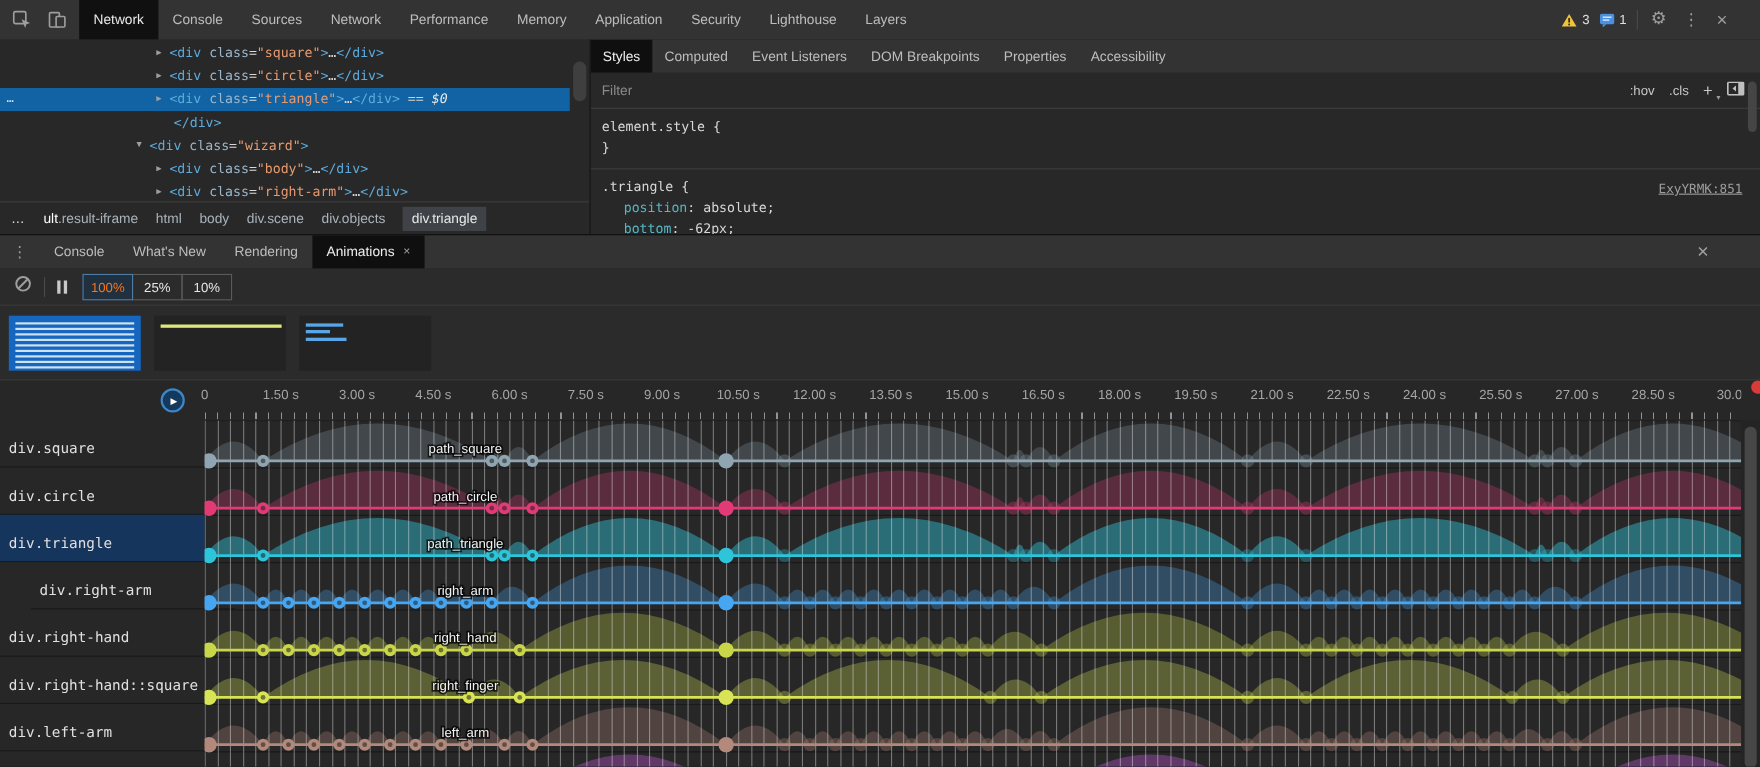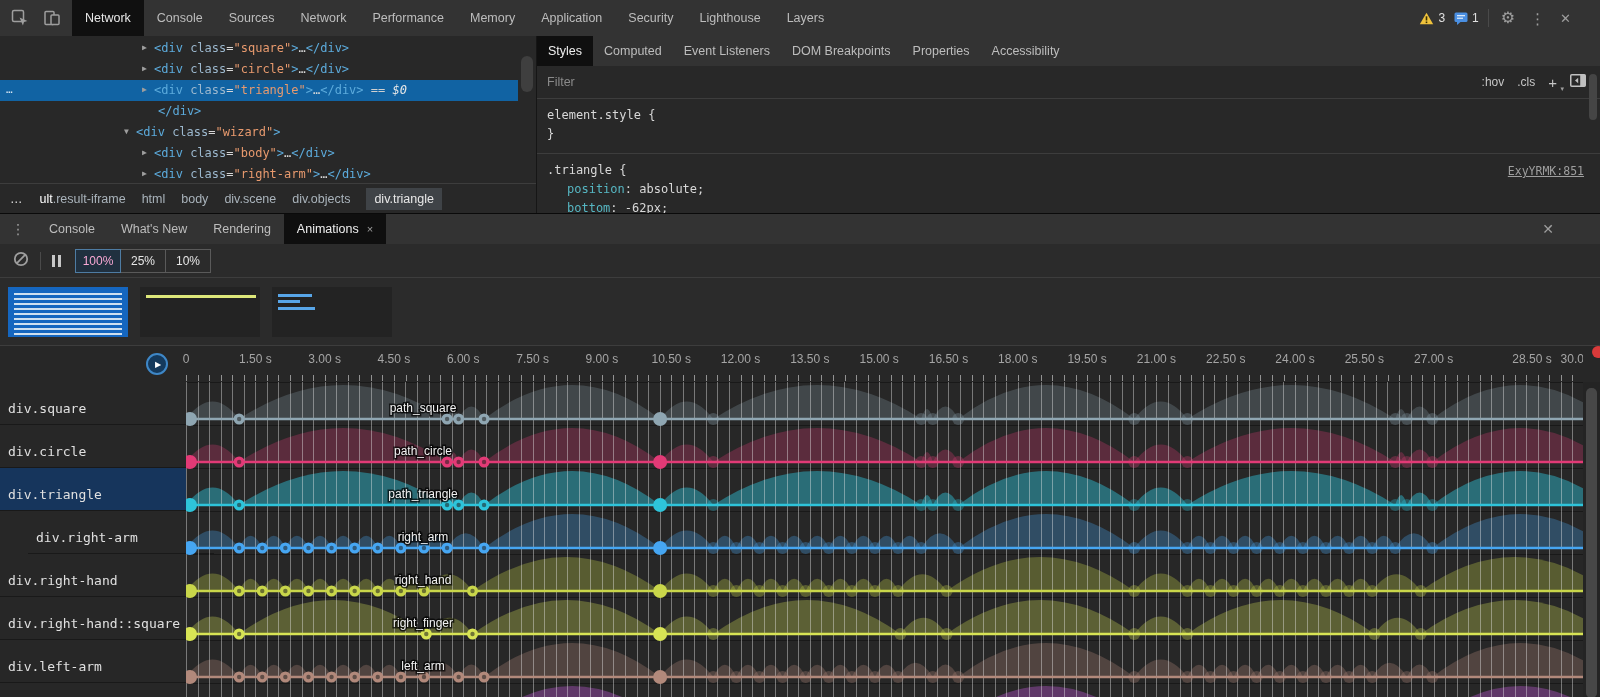--- a/index.html
+++ b/index.html
@@ -60,21 +60,21 @@
   .drawer-tab{padding:0 13px;line-height:30px;font-size:12.5px;color:#bdbdbd;white-space:nowrap;display:flex;align-items:center;}
   .drawer-tab.sel{background:#0f0f0f;color:#efefef;}
   .drawer-tab .x{margin-left:8px;color:#9e9e9e;font-size:11px;}
   .drawer-close{margin-left:auto;padding-right:46px;color:#9e9e9e;font-size:14px;}
 
   .anim-toolbar{height:34px;background:#2b2b2b;border-bottom:1px solid #3d3d3d;display:flex;align-items:center;gap:11px;padding-left:13px;}
   .pause-icon{display:flex;gap:3px;}
   .pause-icon i{display:block;width:3px;height:12px;background:#c8c8c8;}
   .speeds{display:flex;margin-left:4px;}
   .speed{min-width:46px;text-align:center;line-height:22px;font-size:12px;border:1px solid #5a5a5a;color:#e6e6e6;margin-left:-1px;}
-  .speed.sel{border-color:#4e7ca3;color:#f9a8d4;background:#20303f;position:relative;z-index:1;}
+  .speed.sel{border-color:#4e7ca3;color:#f97316;background:#20303f;position:relative;z-index:1;}
 
   .anim-previews{position:relative;height:68px;background:#2b2b2b;border-bottom:1px solid #3d3d3d;}
   .tile{position:absolute;top:9px;width:120px;height:50px;background:#232323;}
   .tile.sel{background:#1566bf;}
   .tile .bar{position:absolute;}
 
   .timeline{position:absolute;left:0;top:132px;width:1600px;height:352px;background:#272727;}
   .ruler{position:absolute;left:0;top:0;width:1600px;height:36px;}
   .ruler-labels{position:absolute;left:0;top:0;width:1583px;height:36px;overflow:hidden;}
   .tlabel{position:absolute;top:6px;transform:translateX(-50%);font-size:12px;color:#a5a5a5;white-space:nowrap;}
@@ -288,21 +288,21 @@
             <span class="tlabel" style="left: 809.835px;">13.50 s</span>
             <span class="tlabel" style="left: 879.15px;">15.00 s</span>
             <span class="tlabel" style="left: 948.465px;">16.50 s</span>
             <span class="tlabel" style="left: 1017.78px;">18.00 s</span>
             <span class="tlabel" style="left: 1087.1px;">19.50 s</span>
             <span class="tlabel" style="left: 1156.41px;">21.00 s</span>
             <span class="tlabel" style="left: 1225.72px;">22.50 s</span>
             <span class="tlabel" style="left: 1295.04px;">24.00 s</span>
             <span class="tlabel" style="left: 1364.36px;">25.50 s</span>
             <span class="tlabel" style="left: 1433.67px;">27.00 s</span>
-            <span class="tlabel" style="left: 1502.98px; margin-left: 29px;">28.50 s</span>
+            <span class="tlabel" style="left: 1502.98px;">28.50 s</span>
             <span class="tlabel" style="left: 1572.3px;">30.0</span>
           </div>
         <div class="ticks"></div>
         <div class="scrub-handle"></div>
       </div>
       <div class="rows" id="rows">
 
       <div class="row-label" style="top: 0px;">div.square</div>
           <div class="row-label" style="top: 43px;">div.circle</div>
           <div class="row-label sel" style="top: 86px;">div.triangle</div>

